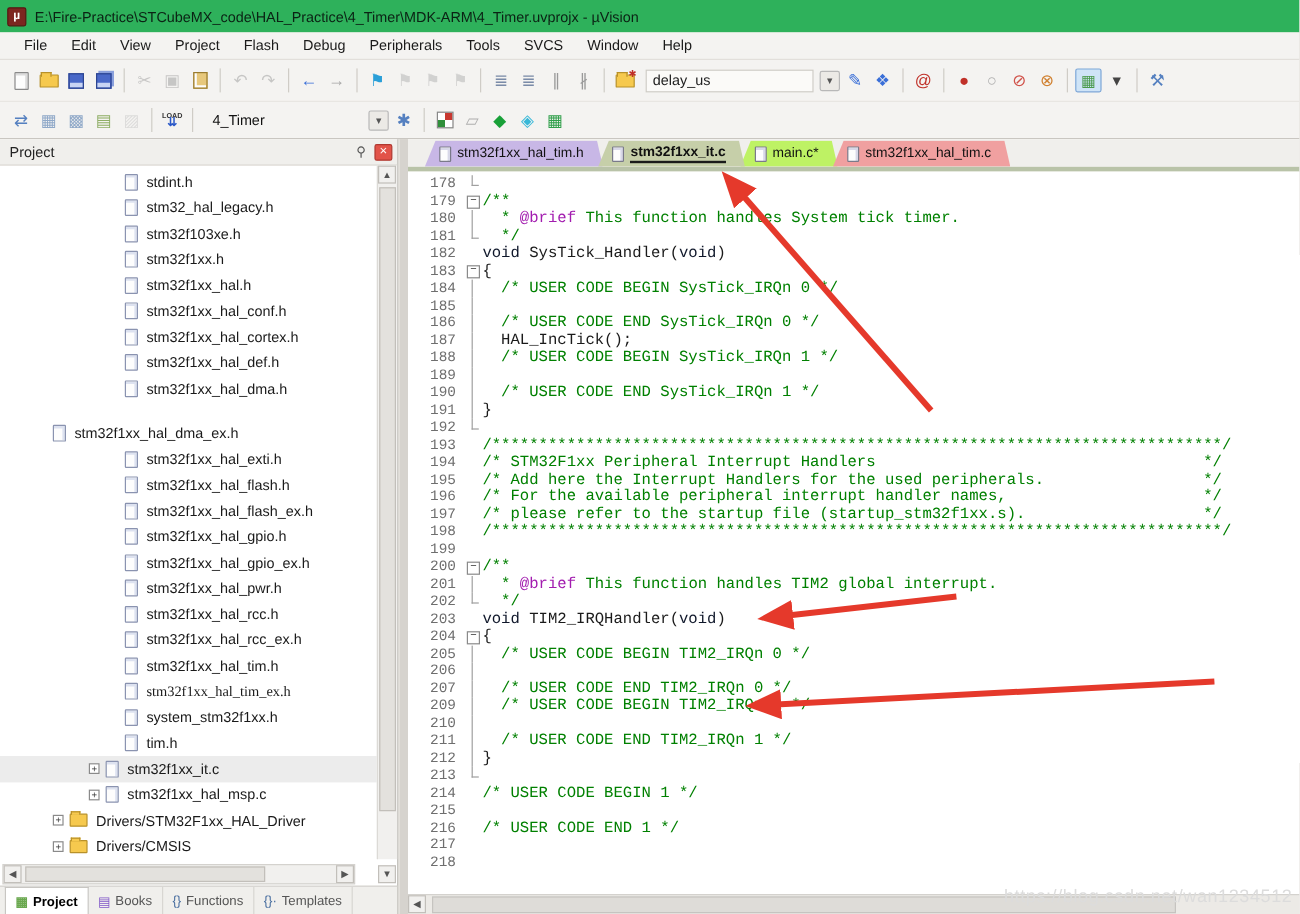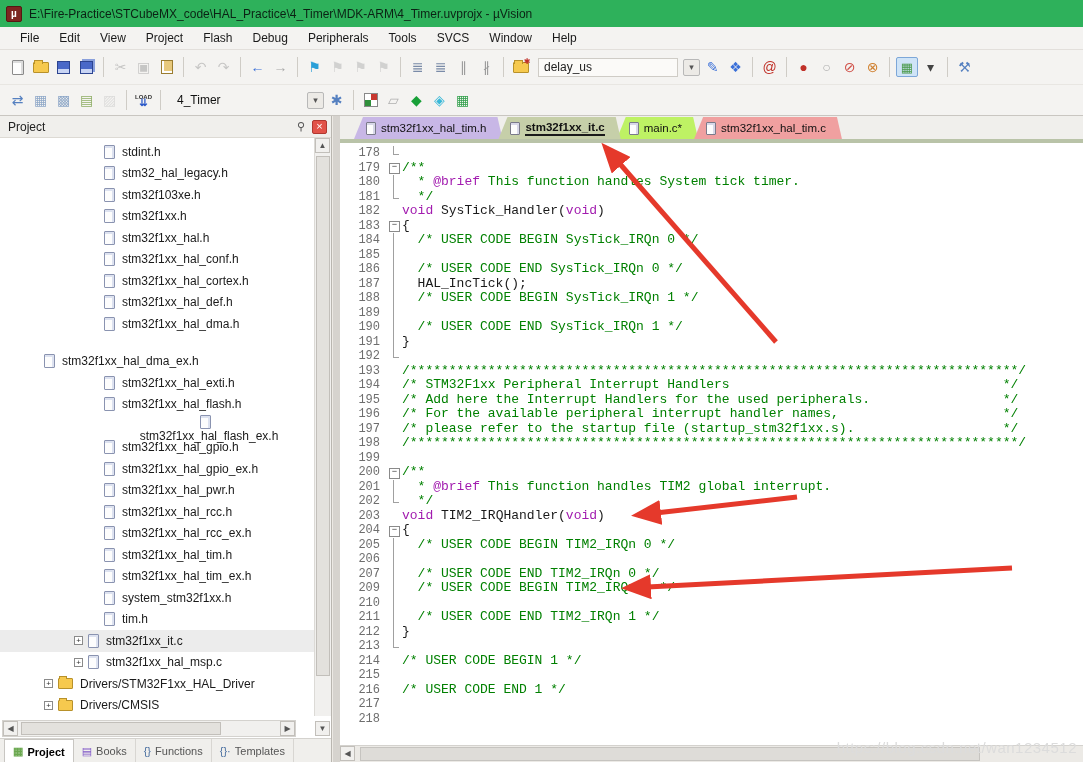--- a/index.html
+++ b/index.html
@@ -108,21 +108,21 @@
   .line-num { width:48px; flex:none; text-align:right; padding-right:8px; color:#6e6e6e; font-size:12px;
     line-height:14.5px; background:#fff; }
   .fold { width:14px; flex:none; position:relative; }
   .fold.open::before { content:"−"; position:absolute; left:1px; top:2.5px; width:9px; height:9px;
     border:1px solid #8a8a8a; background:#fff; font-size:9px; line-height:7px; text-align:center; color:#333; }
   .fold.vline::before { content:""; position:absolute; left:5px; top:0; bottom:0; border-left:1px solid #a0a0a0; }
   .fold.end::before { content:""; position:absolute; left:5px; top:0; height:8px; width:5px;
     border-left:1px solid #a0a0a0; border-bottom:1px solid #a0a0a0; }
   .code-text { white-space:pre; font-size:13px; line-height:14.5px; }
   .tok-c { color:#008000; }
-  .tok-k { color:#a21caf; }
+  .tok-k { color:#0f172a; }
   .tok-d { color:#a21caf; }
   .tok-p { color:#1a1a1a; }
   .editor-hscroll { position:absolute; left:0; bottom:0; width:743px; height:17px; background:#eceae6;
     border-top:1px solid #d4d2ce; }
   .ehthumb { position:absolute; left:20px; top:1px; height:14px; width:620px; background:#dedcd8; border:1px solid #c6c4c0; }
   .watermark { position:absolute; right:6px; bottom:6px; font-size:15px; color:#dcdcdc; letter-spacing:.5px; }
 
   
   #arrows { position:absolute; left:0; top:0; width:1083px; height:762px; pointer-events:none; z-index:60; }
 </style>
@@ -288,21 +288,21 @@
           <span>stm32f1xx_hal_dma_ex.h</span>
         </div>
         <div class="tree-row" style="padding-left: 104px;">
           <span class="t-file"></span>
           <span>stm32f1xx_hal_exti.h</span>
         </div>
         <div class="tree-row" style="padding-left: 104px;">
           <span class="t-file"></span>
           <span>stm32f1xx_hal_flash.h</span>
         </div>
-        <div class="tree-row" style="padding-left: 104px; flex-direction: column;">
+        <div class="tree-row" style="padding-left: 104px;">
           <span class="t-file"></span>
           <span>stm32f1xx_hal_flash_ex.h</span>
         </div>
         <div class="tree-row" style="padding-left: 104px;">
           <span class="t-file"></span>
           <span>stm32f1xx_hal_gpio.h</span>
         </div>
         <div class="tree-row" style="padding-left: 104px;">
           <span class="t-file"></span>
           <span>stm32f1xx_hal_gpio_ex.h</span>
@@ -316,21 +316,21 @@
           <span>stm32f1xx_hal_rcc.h</span>
         </div>
         <div class="tree-row" style="padding-left: 104px;">
           <span class="t-file"></span>
           <span>stm32f1xx_hal_rcc_ex.h</span>
         </div>
         <div class="tree-row" style="padding-left: 104px;">
           <span class="t-file"></span>
           <span>stm32f1xx_hal_tim.h</span>
         </div>
-        <div class="tree-row" style="padding-left: 104px;">
+        <div class="tree-row" style="padding-left: 104px; font-family: Liberation Serif, serif;">
           <span class="t-file"></span>
           <span>stm32f1xx_hal_tim_ex.h</span>
         </div>
         <div class="tree-row" style="padding-left: 104px;">
           <span class="t-file"></span>
           <span>system_stm32f1xx.h</span>
         </div>
         <div class="tree-row" style="padding-left: 104px;">
           <span class="t-file"></span>
           <span>tim.h</span>

